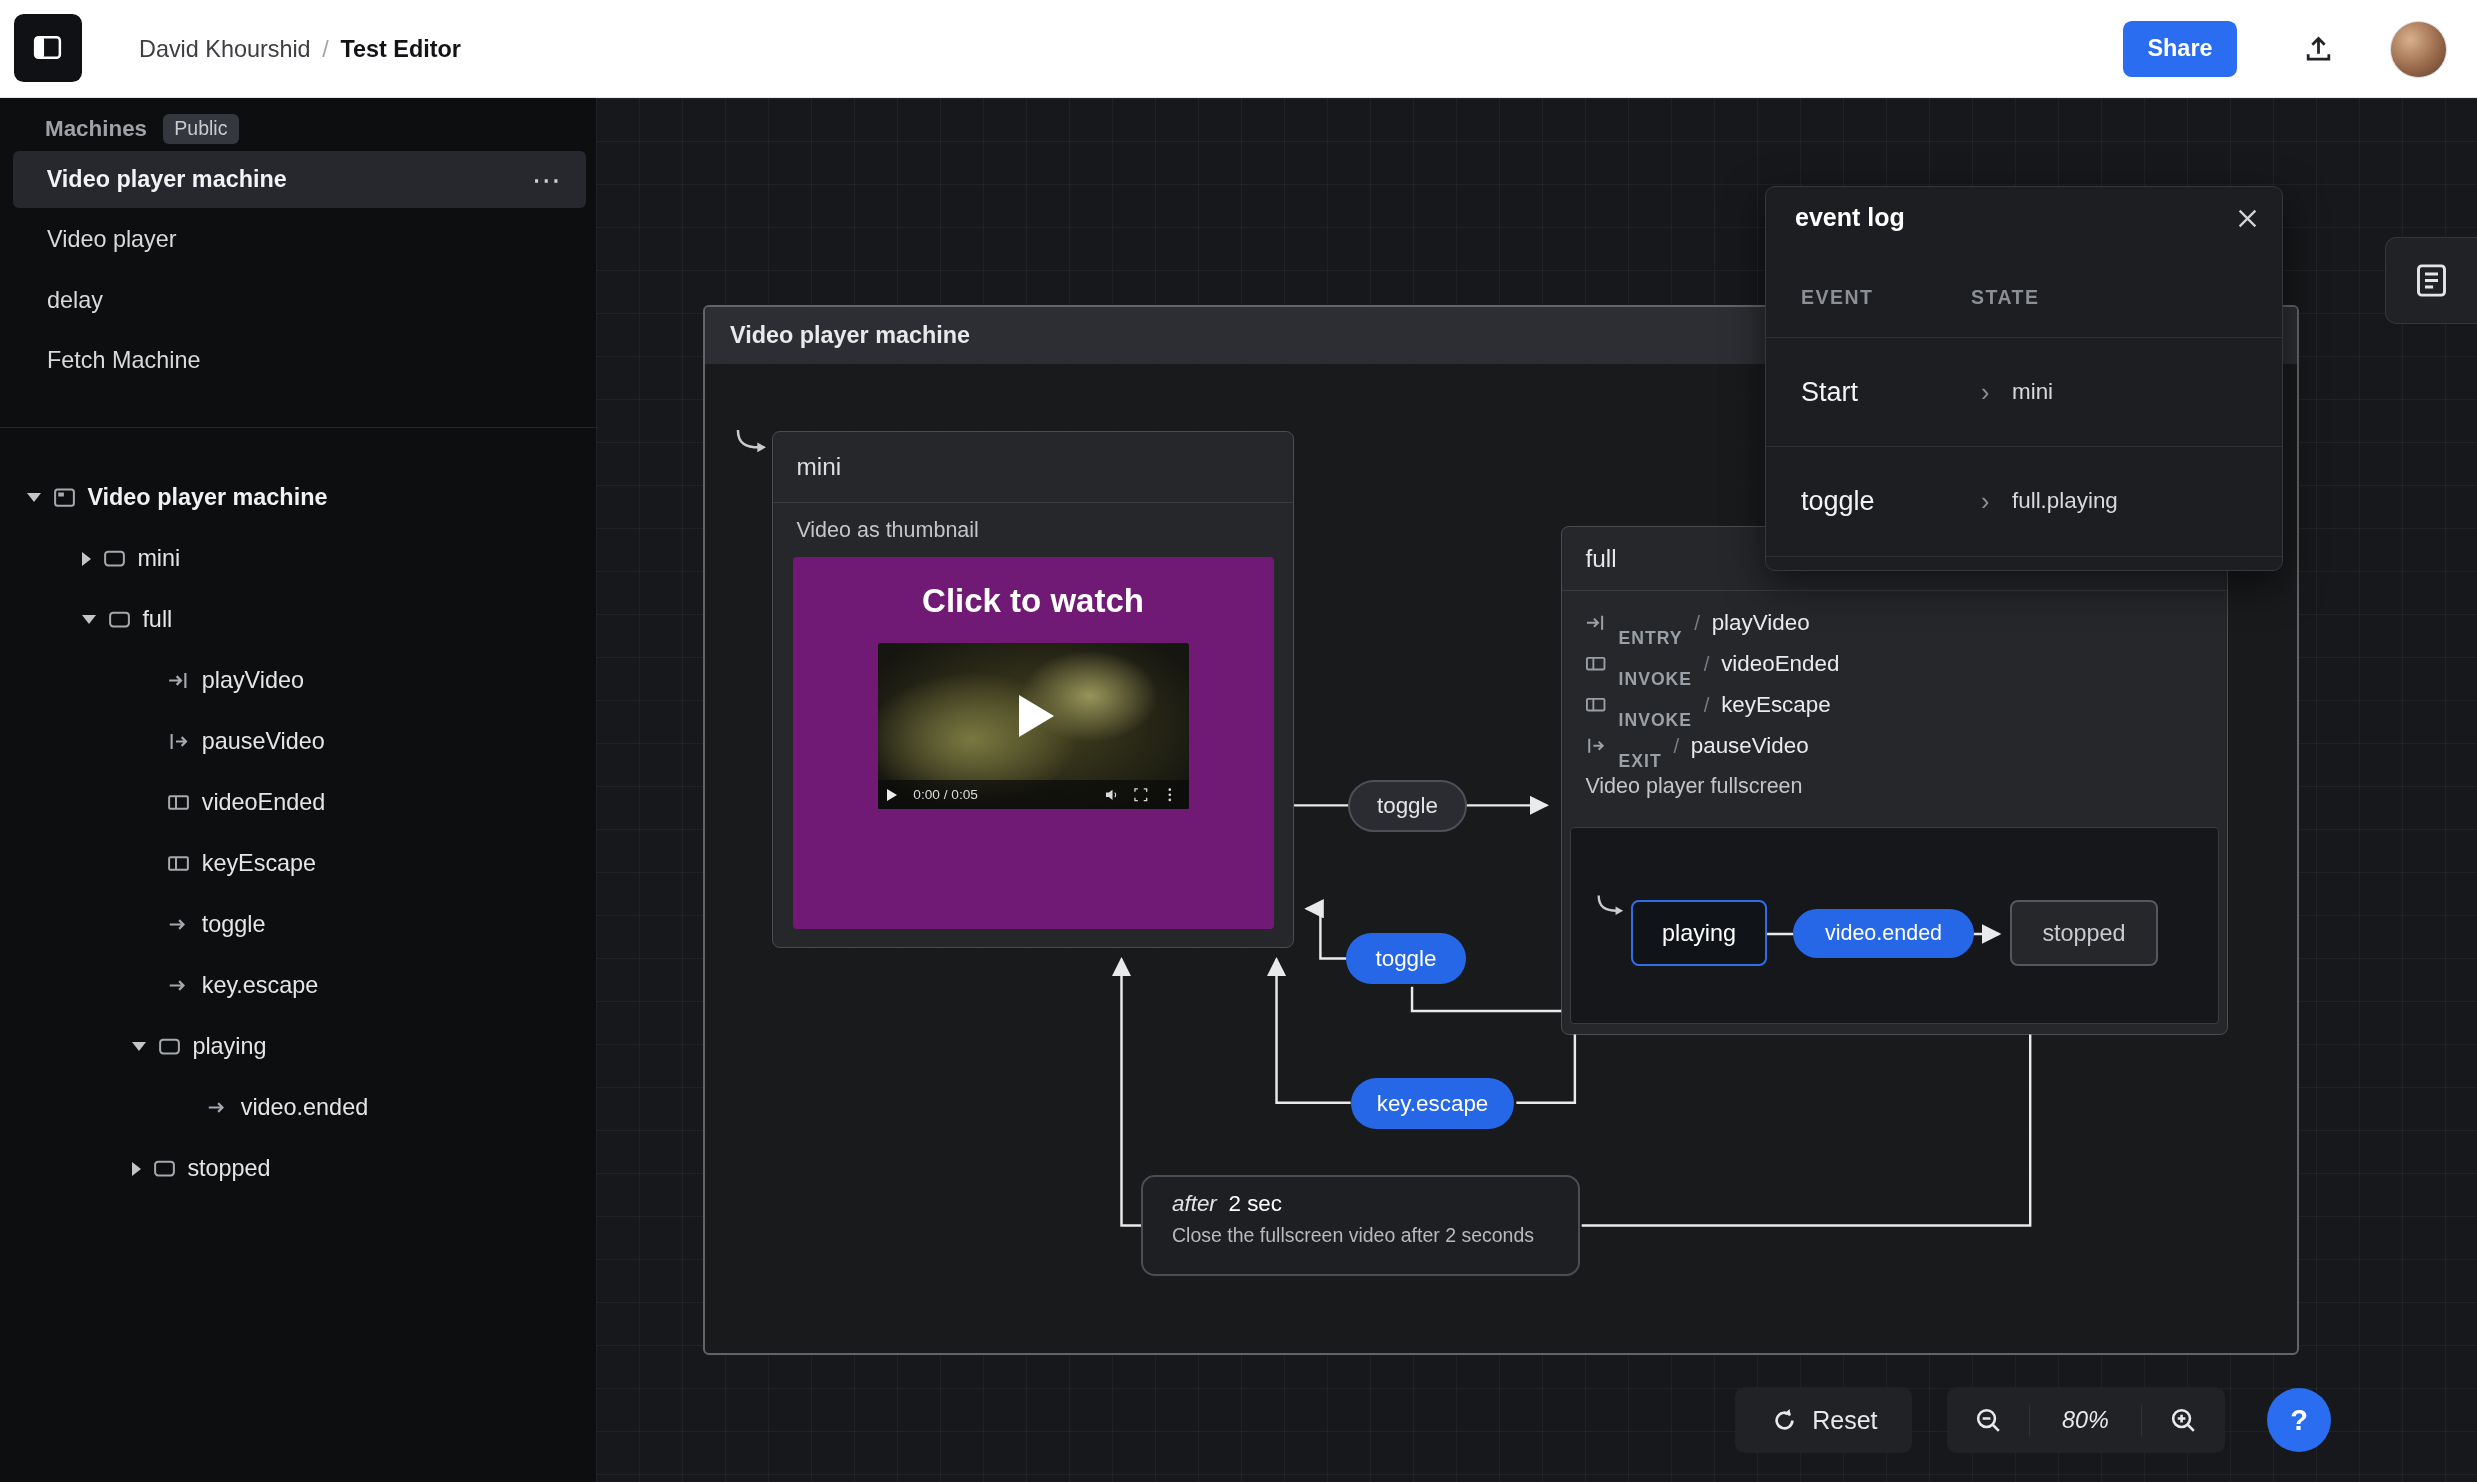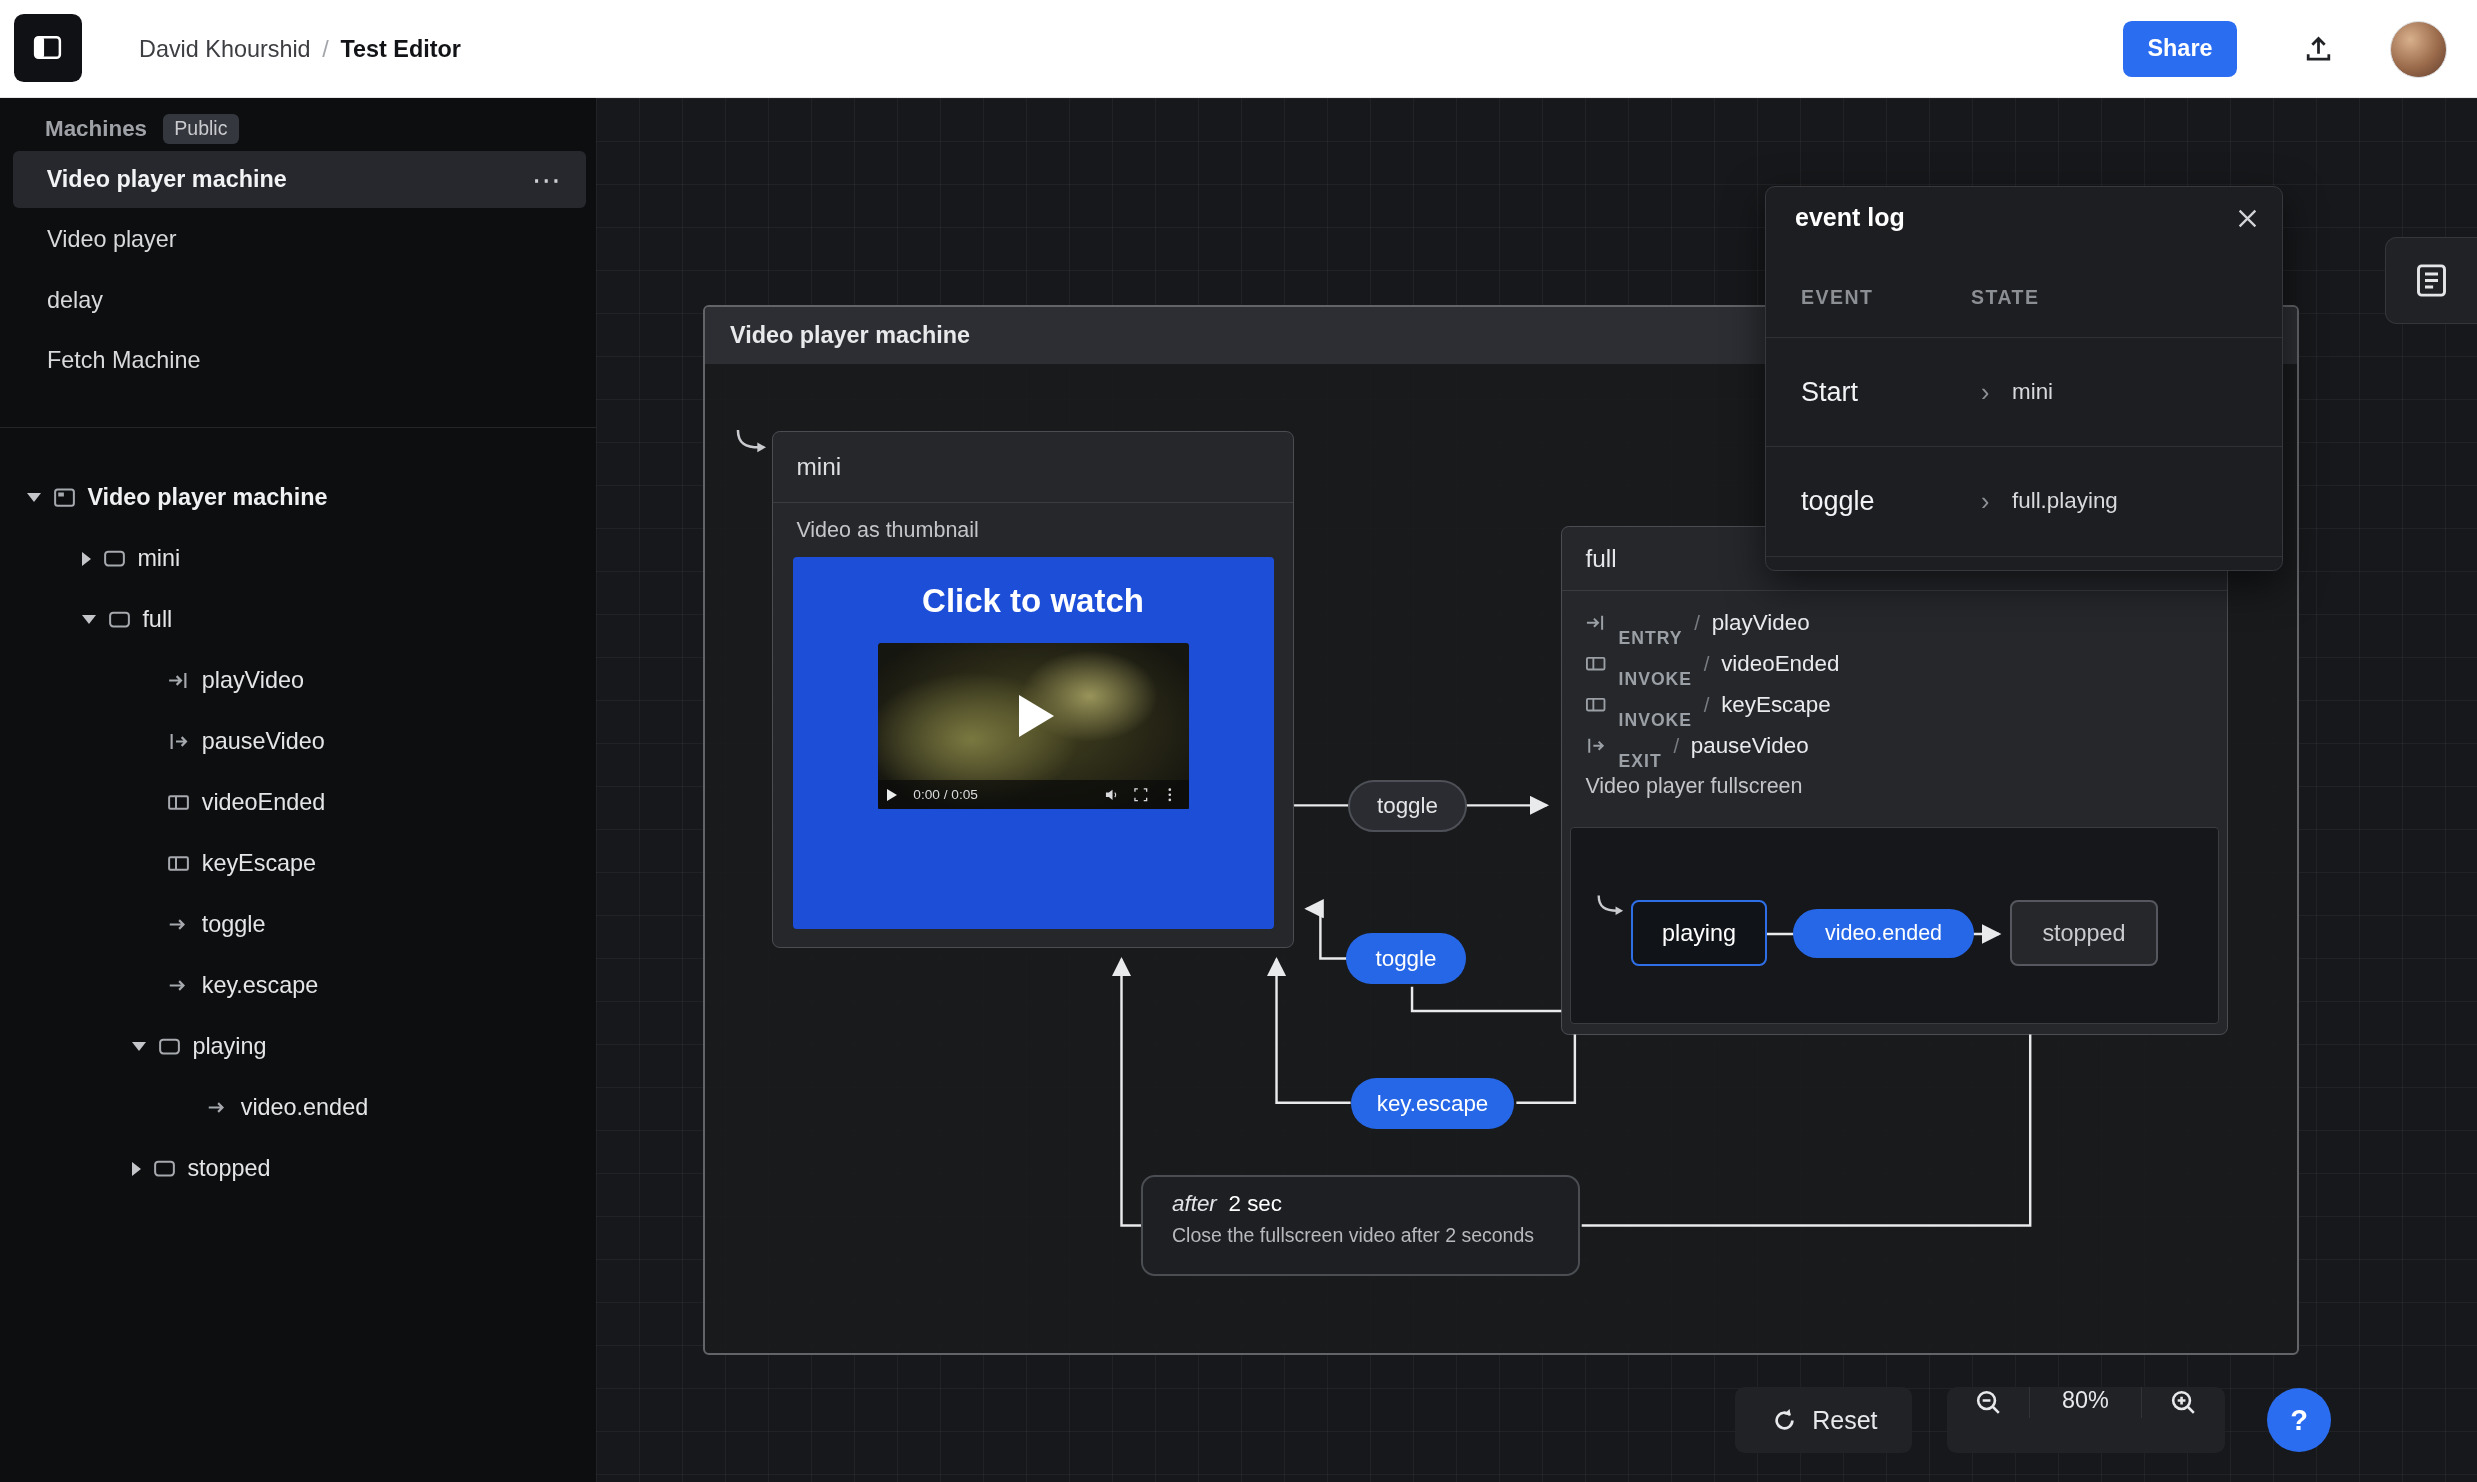--- a/index.html
+++ b/index.html
@@ -45,21 +45,21 @@
     background-image:linear-gradient(rgba(255,255,255,.045) 1px, transparent 1px), linear-gradient(90deg, rgba(255,255,255,.045) 1px, transparent 1px);
     background-size:43px 43px; z-index:1; }
 
   #machine-frame { position:absolute; left:703px; top:305px; width:1596px; height:1050px; background:rgba(25,26,29,0.88); border:2px solid #626468; border-radius:5.9px; z-index:2; }
   #machine-frame-header { height:57px; background:#2c2e33; border-radius:3.9px 3.9px 0 0; display:flex; align-items:center; padding-left:25px; color:#e8e9eb; font-size:23.4px; font-weight:700; cursor:pointer; }
 
   .node { position:absolute; background:#25272b; border:1px solid #4a4d52; border-radius:7.8px; z-index:3; }
   #mini-node { left:772px; top:431px; width:522px; height:517px; cursor:pointer; }
   #mini-header { height:71px; display:flex; align-items:center; padding-left:23.4px; color:#dddee0; font-size:24.4px; border-bottom:1px solid #3a3c41; }
   #mini-desc { height:54px; display:flex; align-items:center; padding-left:23.4px; color:#c3c5c9; font-size:21.5px; }
-  #mini-video-area { position:absolute; left:19.5px; right:19.5px; top:125px; bottom:17.6px; background:#1d4ed8; border-radius:3.9px; overflow:hidden; }
+  #mini-video-area { position:absolute; left:19.5px; right:19.5px; top:125px; bottom:17.6px; background:#701a75; border-radius:3.9px; overflow:hidden; }
   #mini-video-heading { margin-top:25px; text-align:center; color:#ffffff; font-size:33px; font-weight:700; }
   #video-thumb { position:relative; width:311px; height:166px; margin:23.4px auto 0; border-radius:2.9px;
     background-color:#15140f;
     background-image:
       radial-gradient(55% 65% at 30% 58%, #7a7840 0%, rgba(122,120,64,0) 62%),
       radial-gradient(40% 50% at 68% 32%, #99945a 0%, rgba(153,148,90,0) 55%),
       radial-gradient(75% 85% at 50% 50%, #454320 0%, #161610 78%);
     cursor:pointer; }
   #big-play { position:absolute; left:50%; top:44%; transform:translate(-40%,-50%); width:0; height:0; border-left:35px solid #ffffff; border-top:21.5px solid transparent; border-bottom:21.5px solid transparent; }
   #video-controls { position:absolute; left:0; right:0; bottom:0; height:29px; background:rgba(10,10,10,0.72); display:flex; align-items:center; padding:0 9.8px; gap:16px; color:#e6e7e9; }
@@ -108,21 +108,21 @@
   #elog-col-state { left:205px; }
   .elog-divider { position:absolute; left:0; right:0; height:1px; background:#2e3034; }
   .elog-row { position:absolute; left:0; right:0; height:109px; cursor:pointer; }
   .elog-row .ev { position:absolute; left:35px; top:50%; transform:translateY(-50%); color:#f2f3f4; font-size:27px; }
   .elog-row .chev { position:absolute; left:215px; top:50%; transform:translateY(-50%); color:#8c8f94; font-size:25px; }
   .elog-row .st { position:absolute; left:246px; top:50%; transform:translateY(-50%); color:#d8d9db; font-size:22.4px; }
 
   
   #rail-btn { position:absolute; left:2385px; top:237px; width:92px; height:87px; background:#202226; border:1px solid #33363b; border-right:none; border-radius:11.7px 0 0 11.7px; display:flex; align-items:center; justify-content:center; color:#e4e5e7; z-index:15; cursor:pointer; }
   #reset-btn { position:absolute; left:1735px; top:1387px; width:177px; height:66px; background:#202226; border-radius:9.8px; display:flex; align-items:center; justify-content:center; gap:13.7px; color:#e8e9eb; font-size:25px; z-index:15; cursor:pointer; }
-  #zoom-group { position:absolute; left:1947px; top:1387px; width:278px; height:66px; background:#202226; border-radius:9.8px; display:flex; align-items:flex-start; z-index:15; }
+  #zoom-group { position:absolute; left:1947px; top:1387px; width:278px; height:66px; background:#202226; border-radius:9.8px; display:flex; align-items:center; z-index:15;font-style:italic; }
   .zoom-seg { display:flex; align-items:center; justify-content:center; color:#e8e9eb; cursor:pointer; }
   #zoom-out { width:83px; border-right:1px solid #303338; }
   #zoom-label { width:111px; font-size:23.4px; }
   #zoom-in { width:83px; border-left:1px solid #303338; }
   #help-btn { position:absolute; left:2267px; top:1388px; width:64px; height:64px; border-radius:50%; background:#2a6df0; color:#ffffff; font-size:29px; font-weight:700; display:flex; align-items:center; justify-content:center; z-index:15; cursor:pointer; }
 </style>
 </head>
 <body>
 
 <div id="app">

